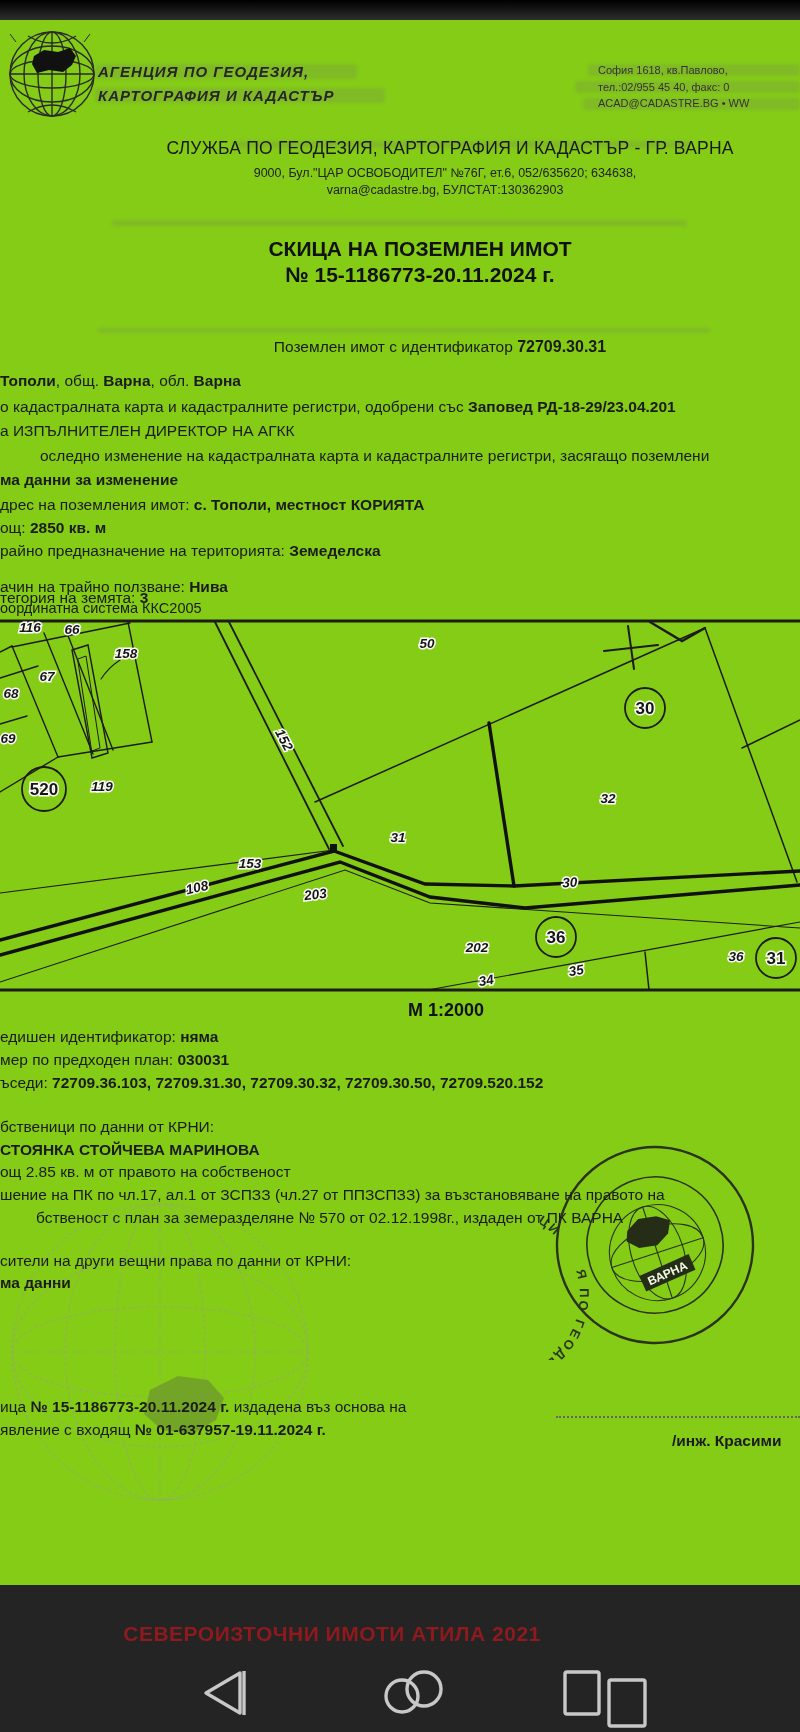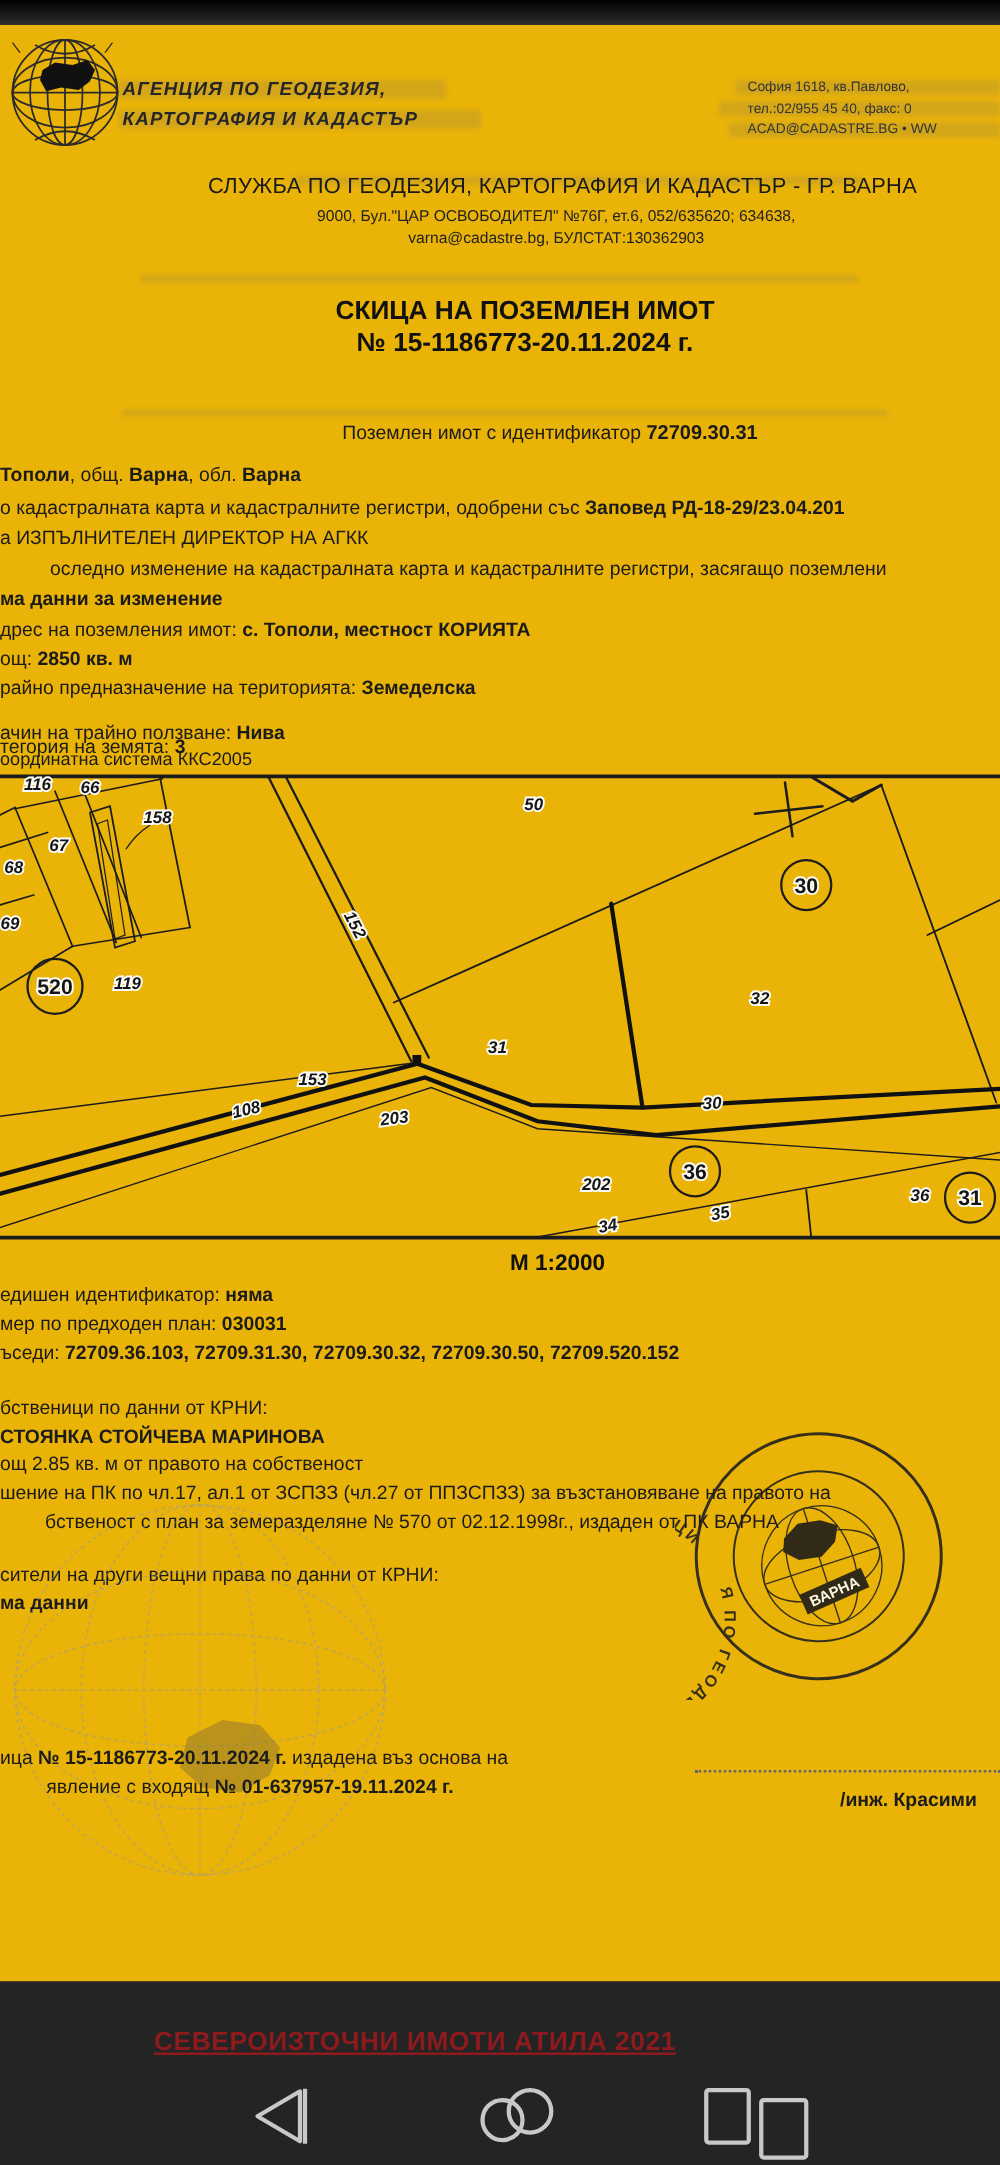--- a/index.html
+++ b/index.html
@@ -1,16 +1,16 @@
 <!DOCTYPE html>
 <html><head>
 <meta charset="utf-8">
 <style>
   html,body{margin:0;padding:0;background:#000;}
-  .screen{position:relative;width:800px;height:1732px;background:#eab308;overflow:hidden;
+  .screen{position:relative;width:800px;height:1732px;background:#84cc16;overflow:hidden;
           font-family:"Liberation Sans", sans-serif;color:#1b1b1b;}
   .topbar{position:absolute;left:0;top:0;width:800px;height:20px;
           background:linear-gradient(#000,#2e2e2e);}
   
   .agency-name{position:absolute;left:98px;top:60px;font-style:italic;font-weight:700;
                font-size:15px;letter-spacing:1px;color:#262626;line-height:24px;white-space:nowrap;}
   .streak{position:absolute;background:rgba(110,110,110,.18);filter:blur(1.5px);border-radius:3px;}
   .hq-contact{position:absolute;left:598px;top:62px;font-size:11px;line-height:16.5px;color:#333;
               white-space:nowrap;}
   .office-title{position:absolute;left:80px;top:138px;width:740px;text-align:center;
@@ -19,21 +19,21 @@
                font-size:12.5px;line-height:17px;color:#222;}
   .doc-title{position:absolute;left:20px;top:236px;width:800px;text-align:center;
              font-weight:700;font-size:21px;line-height:26px;color:#111;}
   .ident-line{position:absolute;left:60px;top:338px;width:760px;text-align:center;font-size:15.5px;}
   .cutline{position:absolute;left:0;white-space:nowrap;font-size:15.5px;color:#1b1b1b;}
   .coord{position:absolute;left:0;top:600px;font-size:14.5px;}
   .foot-sign{position:absolute;left:672px;top:1432px;font-weight:700;font-size:15.5px;white-space:nowrap;}
   .dotline{position:absolute;left:556px;top:1416px;width:244px;border-top:2px dotted #666;}
   .bottomband{position:absolute;left:0;top:1585px;width:800px;height:147px;background:#242424;}
   .redmark{position:absolute;left:0;top:1622px;width:664px;text-align:center;font-weight:700;
-           font-size:21px;letter-spacing:.5px;color:#8e1a1e;text-decoration:underline;}
+           font-size:21px;letter-spacing:.5px;color:#8e1a1e;}
   svg{position:absolute;}
   .mapsvg{left:0;top:600px;}
   .stampsvg{left:540px;top:1130px;opacity:.88;}
   .faintglobe{left:0;top:1190px;opacity:.55;}
   .logosvg{left:6px;top:24px;}
   .navsvg{left:0;top:1648px;}
 </style>
 </head>
 <body>
 
@@ -235,21 +235,21 @@
         <text x="0" y="35" text-anchor="middle" font-size="12" font-weight="700" fill="#fff" stroke="none">ВАРНА</text>
       </g>
       <text font-size="13" font-weight="700" letter-spacing="2.5" fill="#1e1e1e" stroke="none">
         <textPath href="#stamp-circle">Я ПО ГЕОДЕЗИЯ, КАРТОГРАФИЯ И КАДАСТЪР • АГЕНЦИ</textPath>
       </text>
     </g>
   </svg>
 
   <div id="footer-lines">
       <div class="cutline" style="top: 1398px;"><span>ица </span><span style="font-weight: 700;">№ 15-1186773-20.11.2024 г.</span><span> издадена въз основа на</span></div>
-      <div class="cutline" style="top: 1421px; margin-left: 37px;"><span>явление с входящ </span><span style="font-weight: 700;">№ 01-637957-19.11.2024 г.</span></div>
+      <div class="cutline" style="top: 1421px;"><span>явление с входящ </span><span style="font-weight: 700;">№ 01-637957-19.11.2024 г.</span></div>
     </div>
   <div class="dotline"></div>
   <div class="foot-sign">/инж. Красими</div>
 
   <div class="bottomband"></div>
   <div class="redmark">СЕВЕРОИЗТОЧНИ ИМОТИ АТИЛА 2021</div>
 
   <svg class="navsvg" width="800" height="84" viewBox="0 0 800 84">
     <g stroke="#c8c8c8" fill="none" stroke-width="3.4" stroke-linejoin="round">
       <g>

